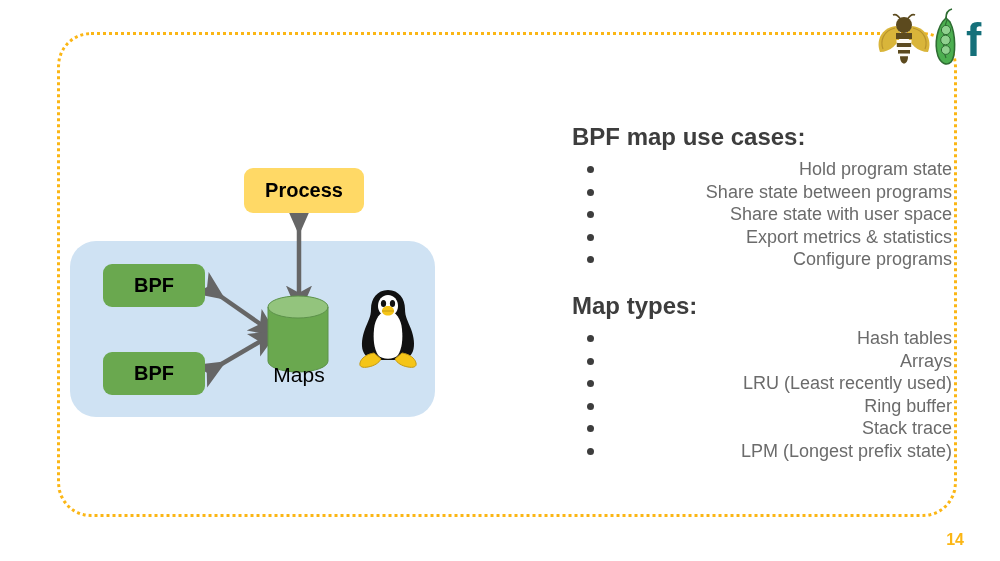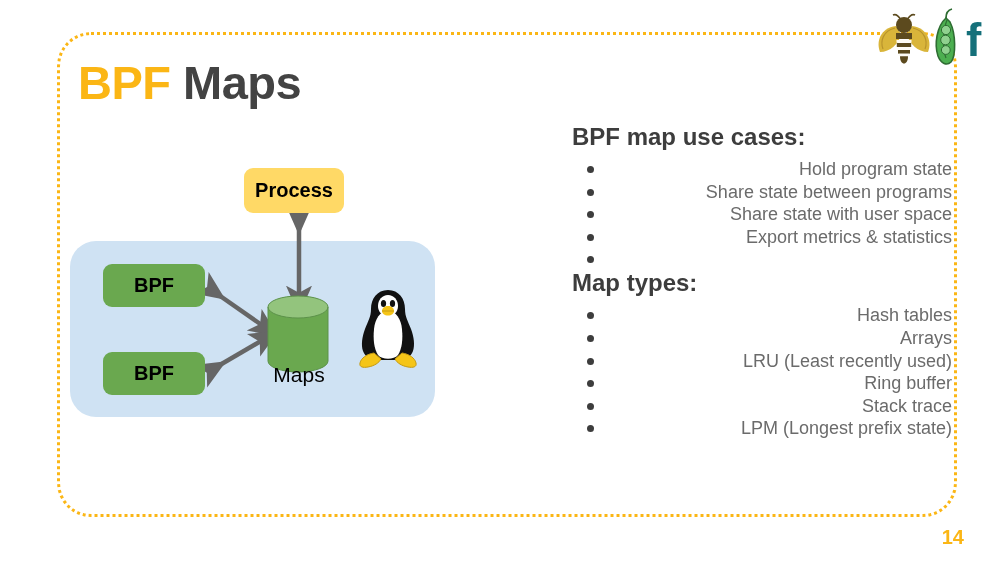--- a/index.html
+++ b/index.html
@@ -80,21 +80,21 @@
     display: flex;
     align-items: center;
     justify-content: center;
     border-radius: 9px;
     font-weight: bold;
     color: #000000;
   }
   #process-box {
     left: 174px;
     top: 3px;
-    width: 100px;
+    width: 120px;
     height: 45px;
     background: #ffd966;
     font-size: 20px;
   }
   #bpf-box-1 {
     left: 33px;
     top: 99px;
     width: 102px;
     height: 43px;
     background: #6aa84f;
@@ -177,21 +177,21 @@
     border-radius: 50%;
     background: #3d3d3d;
   }
   #map-types-block { margin-top: 20px; }
 
   
   #page-number {
     position: absolute;
     right: 36px;
     bottom: 12px;
-    font-size: 20px;
+    font-size: 16px;
     font-weight: bold;
     color: #fbb615;
   }
 </style>
 </head>
 <body>
 
 <div id="slide">
 
   <div id="dotted-frame"></div>
@@ -226,23 +226,20 @@
         <circle cx="72" cy="22" r="4.6" fill="#8fd18f" stroke="#2f6d33" stroke-width="1"></circle>
         <circle cx="71.5" cy="32" r="4.8" fill="#8fd18f" stroke="#2f6d33" stroke-width="1"></circle>
         <circle cx="71.8" cy="42" r="4.4" fill="#8fd18f" stroke="#2f6d33" stroke-width="1"></circle>
         <path d="M72 10 C72 5 74 2 78 1" fill="none" stroke="#2f6d33" stroke-width="1.8"></path>
       </g>
 
       <text x="92" y="48" font-family="'Liberation Sans', sans-serif" font-size="46" font-weight="bold" fill="#15707a">f</text>
     </svg>
   </div>
 
-  <div id="page-title">
-    <span class="t-bpf">BPF</span><span>&nbsp;</span><span class="t-maps">Maps</span>
-  </div>
 
   <div id="diagram">
 
     <div id="kernel-box"></div>
 
     <svg id="arrows-svg" viewBox="0 0 380 260">
       <defs>
         <marker id="ah" markerWidth="7" markerHeight="7" refX="3.2" refY="3.2" orient="auto" markerUnits="strokeWidth">
           <path d="M0,0.3 L6.6,3.2 L0,6.1 L1.6,3.2 Z" fill="#666666"></path>
         </marker>
@@ -297,21 +294,21 @@
 
   <div id="right-col">
 
     <div>
       <h2 class="section-heading">BPF map use cases:</h2>
       <ul class="bullet-list">
         <li><span class="bullet-dot"></span><span>Hold program state</span></li>
         <li><span class="bullet-dot"></span><span>Share state between programs</span></li>
         <li><span class="bullet-dot"></span><span>Share state with user space</span></li>
         <li><span class="bullet-dot"></span><span>Export metrics &amp; statistics</span></li>
-        <li><span class="bullet-dot"></span></li>
+        <li><span class="bullet-dot"></span><span>Configure programs</span></li>
       </ul>
     </div>
 
     <div id="map-types-block">
       <h2 class="section-heading">Map types:</h2>
       <ul class="bullet-list">
         <li><span class="bullet-dot"></span><span>Hash tables</span></li>
         <li><span class="bullet-dot"></span><span>Arrays</span></li>
         <li><span class="bullet-dot"></span><span>LRU (Least recently used)</span></li>
         <li><span class="bullet-dot"></span><span>Ring buffer</span></li>

